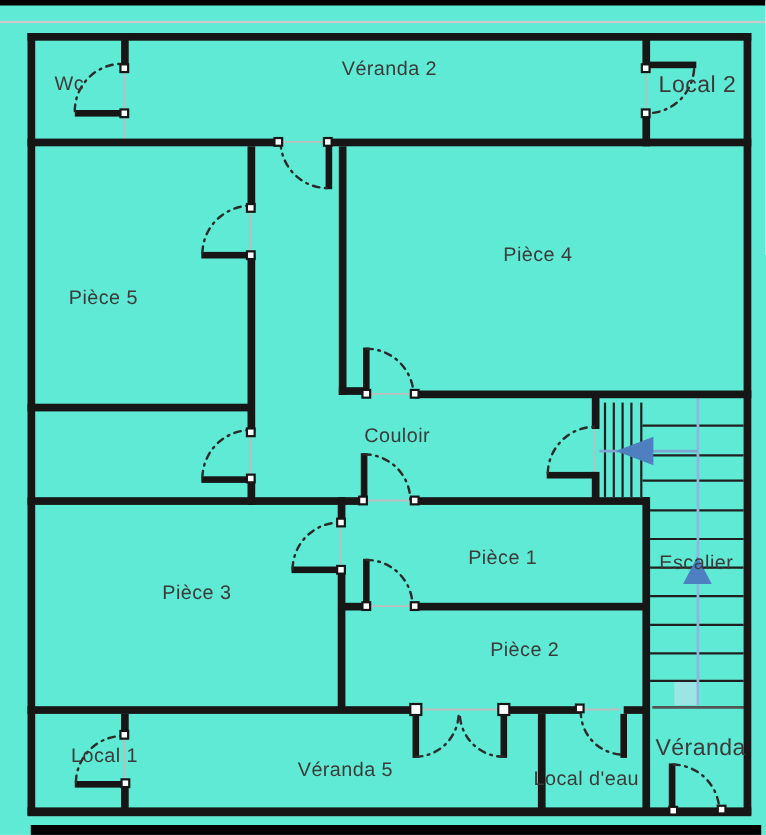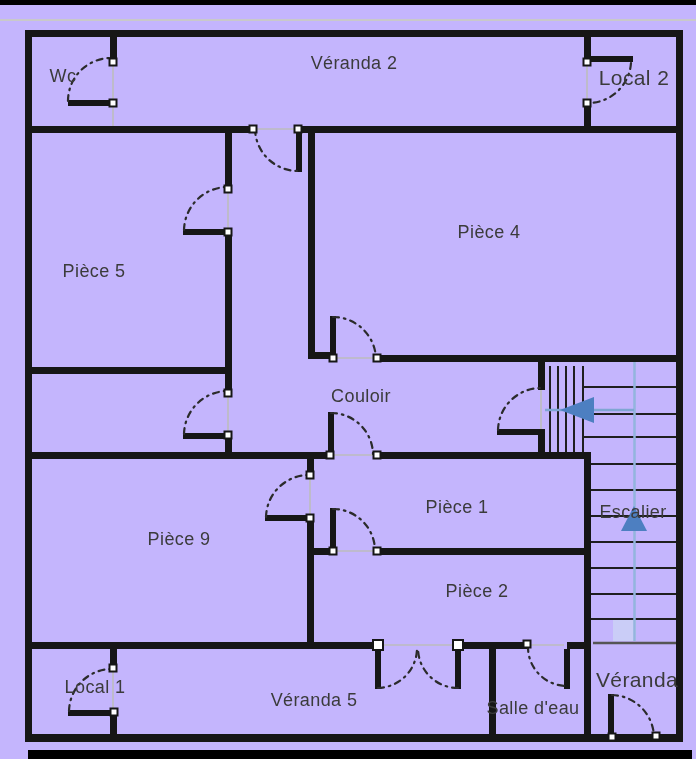--- a/index.html
+++ b/index.html
@@ -1,16 +1,16 @@
 <!DOCTYPE html>
 <html><head>
 <meta charset="utf-8">
 <style>
   html,body{margin:0;padding:0;background:#ffffff;}
-  .screen{position:relative;width:696px;height:759px;background:#c4b5fd;overflow:hidden;
+  .screen{position:relative;width:696px;height:759px;background:#5eead4;overflow:hidden;
           font-family:"Liberation Sans", sans-serif;}
   .bar{position:absolute;left:0;width:696px;background:#000;}
   .bar.top{top:0;height:5px;}
   .bar.bottom{top:750px;left:28px;width:664px;height:9px;}
   .screen-line{position:absolute;left:0;top:19px;width:696px;height:2px;background:#c9c9c9;}
   svg.plan{position:absolute;left:0;top:0;}
   .room-label{position:absolute;transform:translate(-50%,-50%);white-space:nowrap;
               font-size:18px;letter-spacing:.4px;color:#3b3b3b;}
   .room-label.small{font-size:21px;}
 </style>
@@ -180,21 +180,21 @@
   </svg>
 
   <div class="room-label" style="left:354px;top:63px">Véranda 2</div>
   <div class="room-label" style="left:63px;top:76px">Wc</div>
   <div class="room-label small" style="left:634px;top:78px">Local 2</div>
   <div class="room-label" style="left:94px;top:271px">Pièce 5</div>
   <div class="room-label" style="left:489px;top:232px">Pièce 4</div>
   <div class="room-label" style="left:361px;top:396px">Couloir</div>
   <div class="room-label" style="left:633px;top:512px">Escalier</div>
   <div class="room-label" style="left:457px;top:507px">Pièce 1</div>
-  <div class="room-label" style="left:179px;top:539px">Pièce 9</div>
+  <div class="room-label" style="left:179px;top:539px">Pièce 3</div>
   <div class="room-label" style="left:477px;top:591px">Pièce 2</div>
   <div class="room-label" style="left:95px;top:687px">Local 1</div>
   <div class="room-label" style="left:314px;top:700px">Véranda 5</div>
-  <div class="room-label" style="left:533px;top:708px">Salle d'eau</div>
+  <div class="room-label" style="left:533px;top:708px">Local d'eau</div>
   <div class="room-label small" style="left:637px;top:680px">Véranda</div>
 
   <div class="bar bottom"></div>
 </div>
 
 </body></html>

